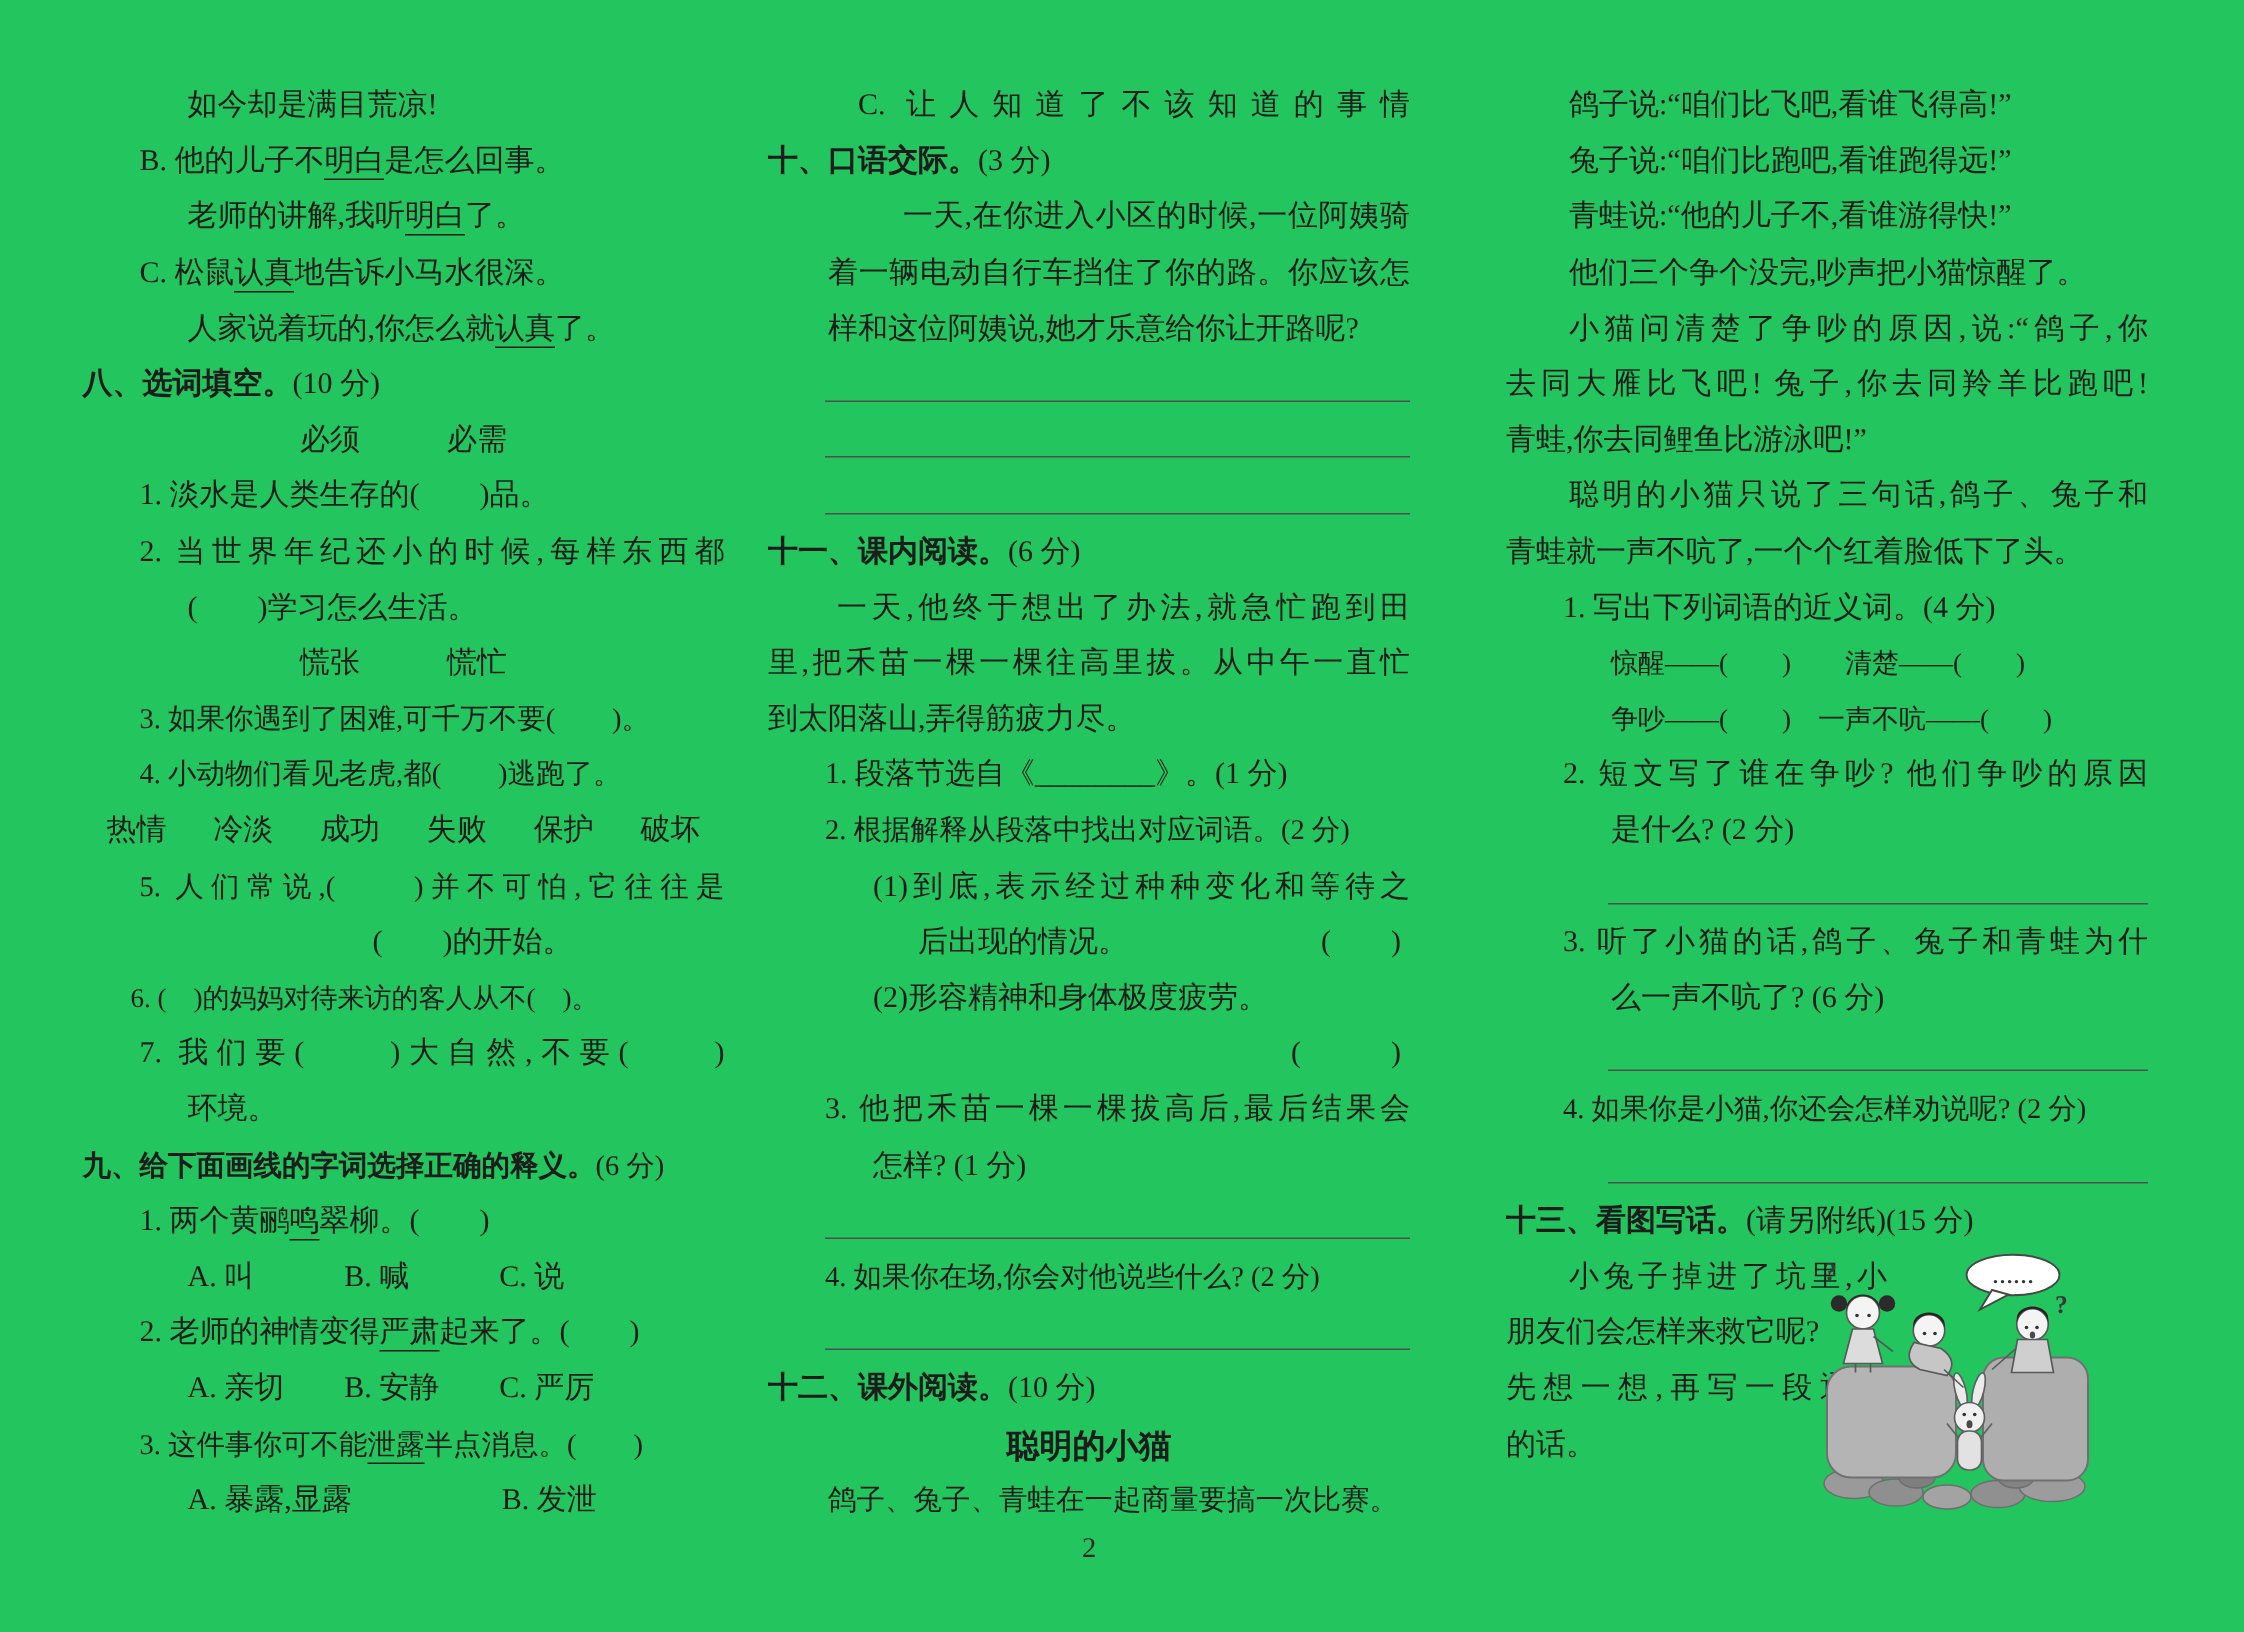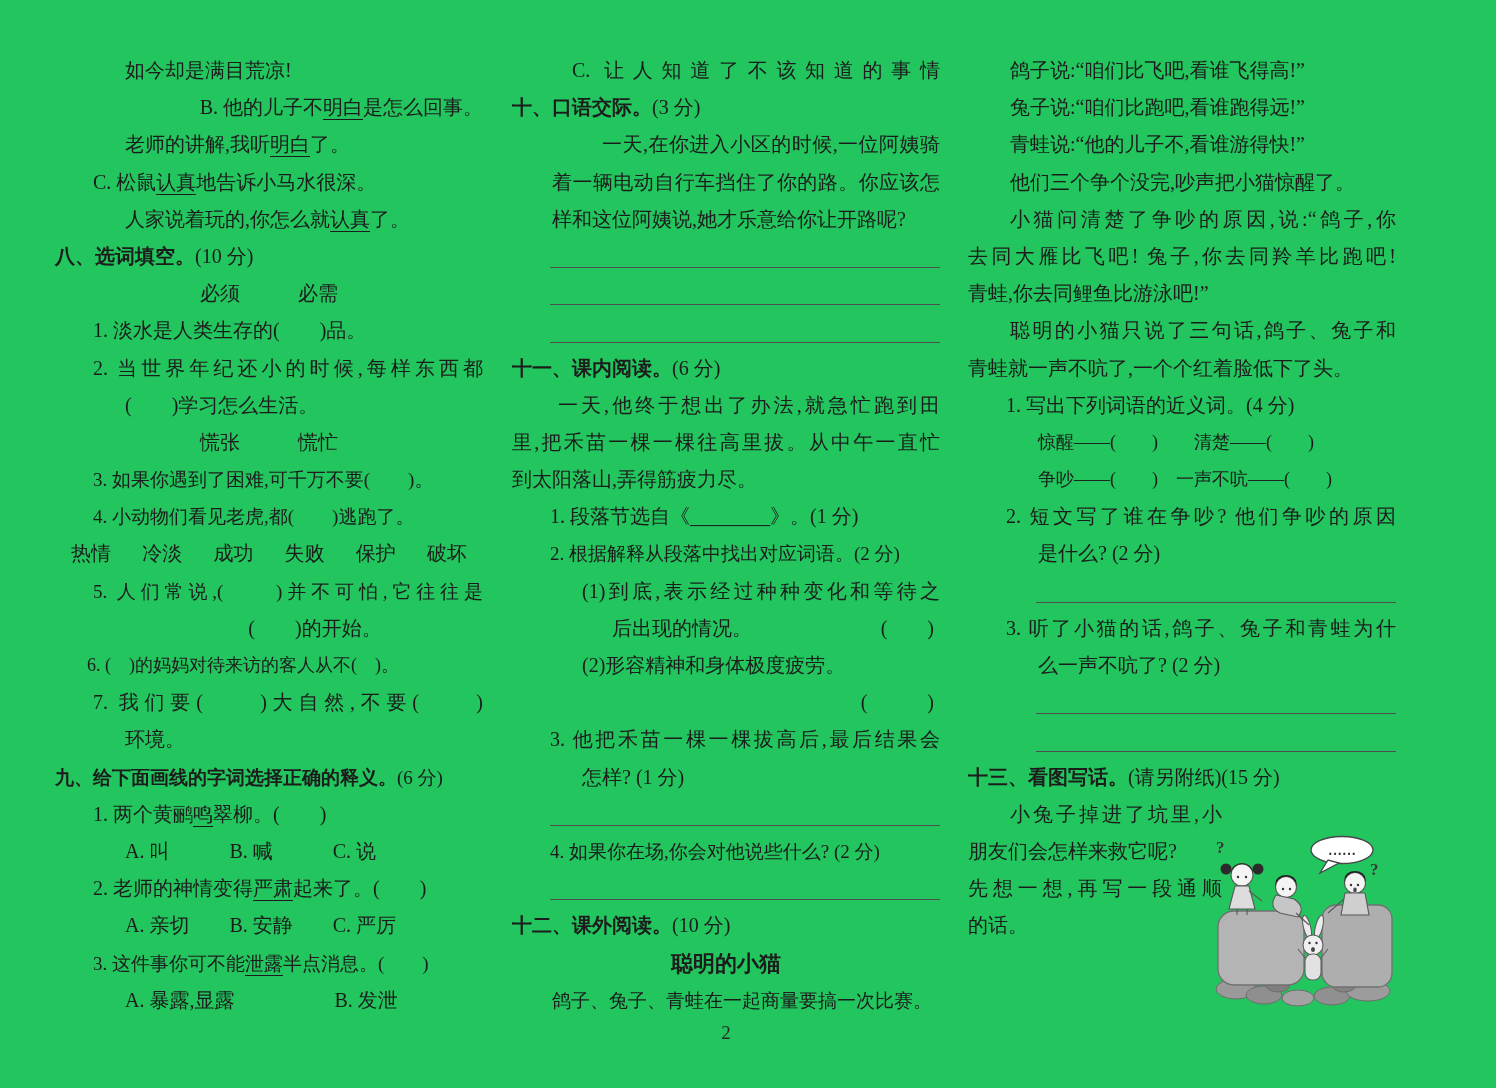--- a/index.html
+++ b/index.html
@@ -3,21 +3,21 @@
 <meta charset="utf-8">
 <style>
   html,body{margin:0;padding:0;background:#e8e8e8;}
   .page{
     position:relative;width:1496px;height:1088px;background:#22c55e;overflow:hidden;
     font-family:"Liberation Serif","DejaVu Serif",serif;color:#1c1c1c;
   }
   .col{position:absolute;top:52px;width:428px;}
   #col1{left:55px}
   #col2{left:512px}
-  #col3{left:968px}
+  #col3{left:1004px}
   .line{height:37.2px;line-height:37.2px;font-size:20px;white-space:nowrap;}
   .j{text-align:justify;text-align-last:justify;white-space:normal;}
   .u{border-bottom:1.6px solid #1c1c1c;padding-bottom:1px;}
   .b{font-family:"Liberation Sans","DejaVu Sans",sans-serif;font-weight:700;}
   .title{text-align:center;font-family:"Liberation Sans","DejaVu Sans",sans-serif;
          font-weight:700;font-size:22px;}
   .words{display:flex;}
   .words.center{justify-content:center;gap:58px;}
   .words.between{justify-content:space-between;padding:0 16px;}
   .split{display:flex;justify-content:space-between;}
@@ -28,21 +28,21 @@
   .pagenum{position:absolute;left:512px;width:428px;top:1022px;text-align:center;
            font-size:19px;color:#2a2a2a;}
   .illu{position:absolute;left:1212px;top:833px;width:188px;height:174px;}
 </style>
 </head>
 <body>
 
 <div class="page">
   <div class="col" id="col1">
       <div class="line text" style="margin-left: 70px;">如今却是满目荒凉!</div>
-      <div class="line text" style="margin-left: 25px; text-align: right;"><span>B. 他的儿子不</span><span class="u">明白</span><span>是怎么回事。</span></div>
+      <div class="line text" style="margin-left: 38px;"><span>B. 他的儿子不</span><span class="u">明白</span><span>是怎么回事。</span></div>
       <div class="line text" style="margin-left: 70px;"><span>老师的讲解,我听</span><span class="u">明白</span><span>了。</span></div>
       <div class="line text" style="margin-left: 38px;"><span>C. 松鼠</span><span class="u">认真</span><span>地告诉小马水很深。</span></div>
       <div class="line text" style="margin-left: 70px;"><span>人家说着玩的,你怎么就</span><span class="u">认真</span><span>了。</span></div>
       <div class="line text"><span class="b">八、选词填空。</span><span>(10 分)</span></div>
       <div class="line words center">
         <span>必须</span>
         <span>必需</span>
       </div>
       <div class="line text" style="margin-left: 38px;">1. 淡水是人类生存的(　　)品。</div>
       <div class="line text j" style="margin-left: 38px;">2. 当世界年纪还小的时候,每样东西都</div>
@@ -118,22 +118,23 @@
       <div class="line text">青蛙,你去同鲤鱼比游泳吧!”</div>
       <div class="line text j" style="margin-left: 42px;">聪明的小猫只说了三句话,鸽子、兔子和</div>
       <div class="line text">青蛙就一声不吭了,一个个红着脸低下了头。</div>
       <div class="line text" style="margin-left: 38px;">1. 写出下列词语的近义词。(4 分)</div>
       <div class="line text" style="margin-left: 70px; font-size: 18px;">惊醒——(　　)　　清楚——(　　)</div>
       <div class="line text" style="margin-left: 70px; font-size: 18px;">争吵——(　　)　一声不吭——(　　)</div>
       <div class="line text j" style="margin-left: 38px;">2. 短文写了谁在争吵? 他们争吵的原因</div>
       <div class="line text" style="margin-left: 70px;">是什么? (2 分)</div>
       <div class="line rule" style="margin-left: 68px;"></div>
       <div class="line text j" style="margin-left: 38px;">3. 听了小猫的话,鸽子、兔子和青蛙为什</div>
-      <div class="line text" style="margin-left: 70px;">么一声不吭了? (2 分)</div>
+      <div class="line text" style="margin-left: 70px;">么一声不吭了? (6 分)</div>
       <div class="line rule" style="margin-left: 68px;"></div>
+      <div class="line text" style="margin-left: 38px; font-size: 19px;">4. 如果你是小猫,你还会怎样劝说呢? (2 分)</div>
       <div class="line rule" style="margin-left: 68px;"></div>
       <div class="line text"><span class="b">十三、看图写话。</span><span>(请另附纸)(15 分)</span></div>
       <div class="line text j" style="margin-left: 42px; padding-right: 174px;">小兔子掉进了坑里,小</div>
       <div class="line text" style="padding-right: 174px;">朋友们会怎样来救它呢?</div>
       <div class="line text j" style="padding-right: 174px;">先想一想,再写一段通顺</div>
       <div class="line text">的话。</div>
     </div>
 
   <div class="pagenum">2</div>
 

